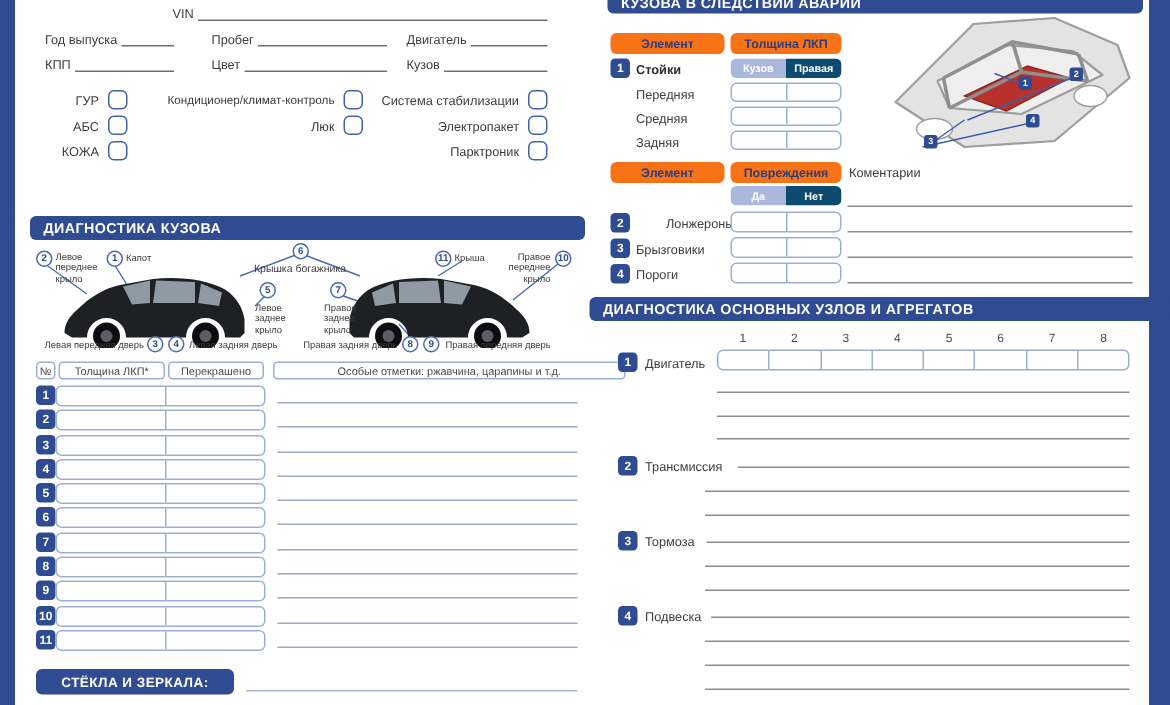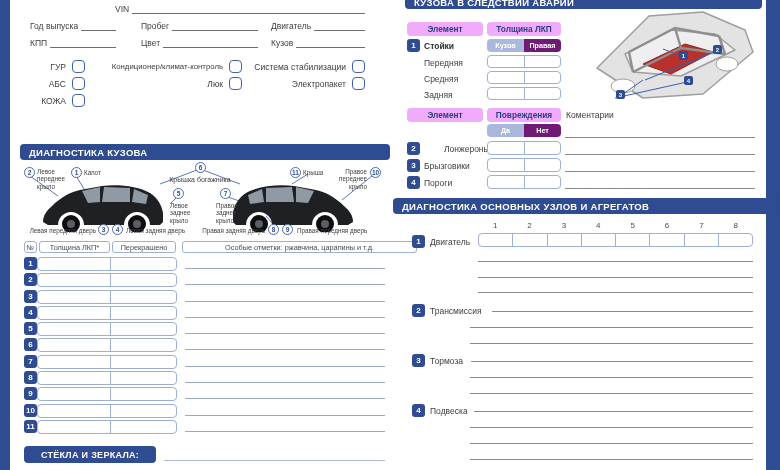--- a/index.html
+++ b/index.html
@@ -10,25 +10,25 @@
   .frow{position:absolute;display:flex;align-items:flex-end;gap:3px}
   .flabel{font-size:8.5px;color:#3d3d3d;white-space:nowrap}
   .fline{flex:1;height:11px;border-bottom:1px solid #6f6f6f}
   .optcol{position:absolute;display:flex;flex-direction:column}
   .opt-row{display:flex;justify-content:flex-end;align-items:center;gap:6px;height:17px}
   .chk{width:13px;height:13px;border:1.5px solid #3f62ae;border-radius:4px;background:#fff;flex:0 0 auto}
   .sec-hdr{position:absolute;background:#2f4b92;color:#fff;font-weight:bold;font-size:9.5px;letter-spacing:.3px;border-radius:4px;display:flex;align-items:center;padding-left:9px}
   .circ{position:absolute;width:11px;height:11px;border:1px solid #4a69b0;border-radius:50%;background:#fff;color:#2f4b92;font-size:6.5px;font-weight:bold;display:flex;align-items:center;justify-content:center;z-index:3}
   .clabel{position:absolute;font-size:6.3px;line-height:1.18;color:#3d3d3d;z-index:3}
   .badge{position:absolute;width:13px;height:13px;background:#2f4b92;color:#fff;border-radius:3px;font-weight:bold;font-size:8px;display:flex;align-items:center;justify-content:center}
-  .pill{position:absolute;background:#f0abfc;border-radius:4px;color:#2c3e7d;font-weight:bold;font-size:8.3px;display:flex;align-items:center;justify-content:center}
+  .pill{position:absolute;background:#f97316;border-radius:4px;color:#2c3e7d;font-weight:bold;font-size:8.3px;display:flex;align-items:center;justify-content:center}
   .toggle{position:absolute;display:flex;border-radius:4px;overflow:hidden;font-weight:bold;font-size:7.2px;color:#fff;text-align:center}
   .toggle>span{flex:1;display:flex;align-items:center;justify-content:center}
   .t-light{background:#a9b8dc}
-  .t-dark{background:#701a75}
+  .t-dark{background:#0c4a6e}
   .cellbox{position:absolute;border:1px solid #9db0d4;border-radius:4px;background:#fff;display:flex}
   .cellbox>span{flex:1;border-right:1px solid #9db0d4}
   .cellbox>span:last-child{border-right:none}
   .hcell{position:absolute;border:1px solid #9db0d4;border-radius:3px;background:#fff;font-size:7.3px;color:#4a4a4a;display:flex;align-items:center;justify-content:center;white-space:nowrap}
   .gline{position:absolute;border-bottom:1px solid #8b8b8b}
   .ptable{position:absolute;left:24px;top:257px;width:361px}
   .prow{position:relative;height:14px;margin-bottom:2.3px}
   .prow .rbadge{position:absolute;left:0;top:0;width:13px;height:13px;background:#2f4b92;color:#fff;border-radius:3px;font-weight:bold;font-size:8px;display:flex;align-items:center;justify-content:center}
   .prow .rbox{position:absolute;left:13px;top:0;width:140px;height:14px;border:1px solid #9db0d4;border-radius:4px;background:#fff}
   .prow .rbox i{position:absolute;left:52%;top:0;bottom:0;width:1px;background:#9db0d4}
@@ -98,20 +98,24 @@
       <span class="chk"></span>
     </div>
 </div>
 <div class="optcol" style="left:225px;top:58px;width:140px">
   <div class="opt-row">
       <span class="flabel">Система стабилизации</span>
       <span class="chk"></span>
     </div>
   <div class="opt-row">
       <span class="flabel">Электропакет</span>
+      <span class="chk"></span>
+    </div>
+  <div class="opt-row">
+      <span class="flabel">Парктроник</span>
       <span class="chk"></span>
     </div>
 </div>
 
 <div class="sec-hdr" style="left:20px;top:144px;width:370px;height:16px">
   <span>ДИАГНОСТИКА КУЗОВА</span>
 </div>
 
 <div class="abs" style="left:20px;top:160px;width:370px;height:80px">
   <svg class="abs" style="left:0;top:0" width="370" height="80">

